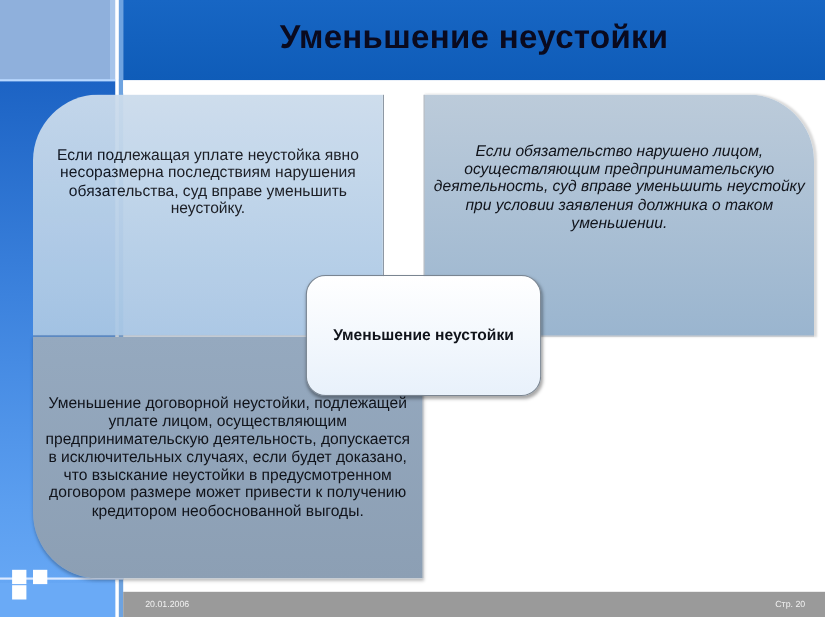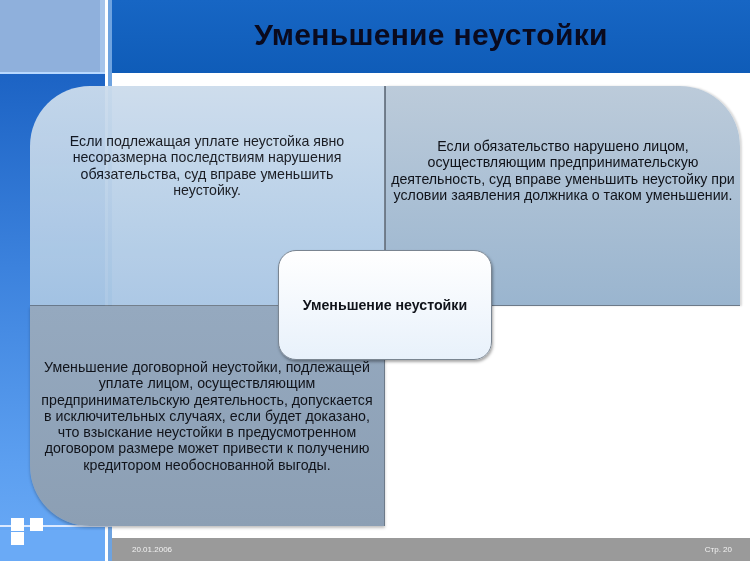--- a/index.html
+++ b/index.html
@@ -66,21 +66,21 @@
 
     
     .diagram {
       position: absolute; left: 30px; top: 86px; width: 710px; height: 440px;
     }
     .quad {
       position: absolute; display: flex; align-items: center; justify-content: center;
       text-align: center; color: #10131a; font-size: 14.2px; line-height: 16.3px;
     }
     .q-tl {
-      left: 0; top: 0; width: 355px; height: 220px;
+      left: 0; top: 0; width: 319px; height: 220px;
       background: linear-gradient(to bottom, #ccdcec 0%, #a8c6e4 100%);
       border-top-left-radius: 60px;
       border-right: 1px solid #6d7a89; border-bottom: 1px solid #6d7a89;
       opacity: 0.95;
     }
     .q-tr {
       left: 355px; top: 0; width: 355px; height: 220px;
       background: linear-gradient(to bottom, #bccbda 0%, #9ab5cf 100%);
       border-top-right-radius: 60px;
       border-bottom: 1px solid #6d7a89; border-left: 1px solid #6d7a89;
@@ -94,21 +94,21 @@
       box-shadow: 0 2px 3px rgba(0,0,0,0.25);
     }
     .q-br {
       left: 355px; top: 220px; width: 355px; height: 220px;
       background: linear-gradient(to bottom, #9aa8b6 0%, #8fa1b3 100%);
       border-bottom-right-radius: 60px;
       border-left: 1px solid #6d7a89;
       box-shadow: 2px 2px 3px rgba(0,0,0,0.25);
     }
     .q-tl .qtext { margin-top: -60px; padding: 0 20px; }
-    .q-tr .qtext { margin-top: -50px; padding: 0 3px; }
+    .q-tr .qtext { margin-top: -50px; padding: 0 3px; font-style: italic; }
     .q-bl .qtext { padding: 0 6px; }
     .q-br .qtext { margin-top: 60px; padding: 0 10px; }
 
     .center-box {
       position: absolute; left: 248px; top: 164px; width: 214px; height: 110px;
       background: linear-gradient(to bottom, #ffffff 0%, #e8f1fb 100%);
       border: 1px solid #7a8591; border-radius: 18px;
       box-shadow: 1px 2px 3px rgba(0,0,0,0.35);
       display: flex; align-items: center; justify-content: center;
       font-size: 14.2px; font-weight: bold; color: #10131a;

